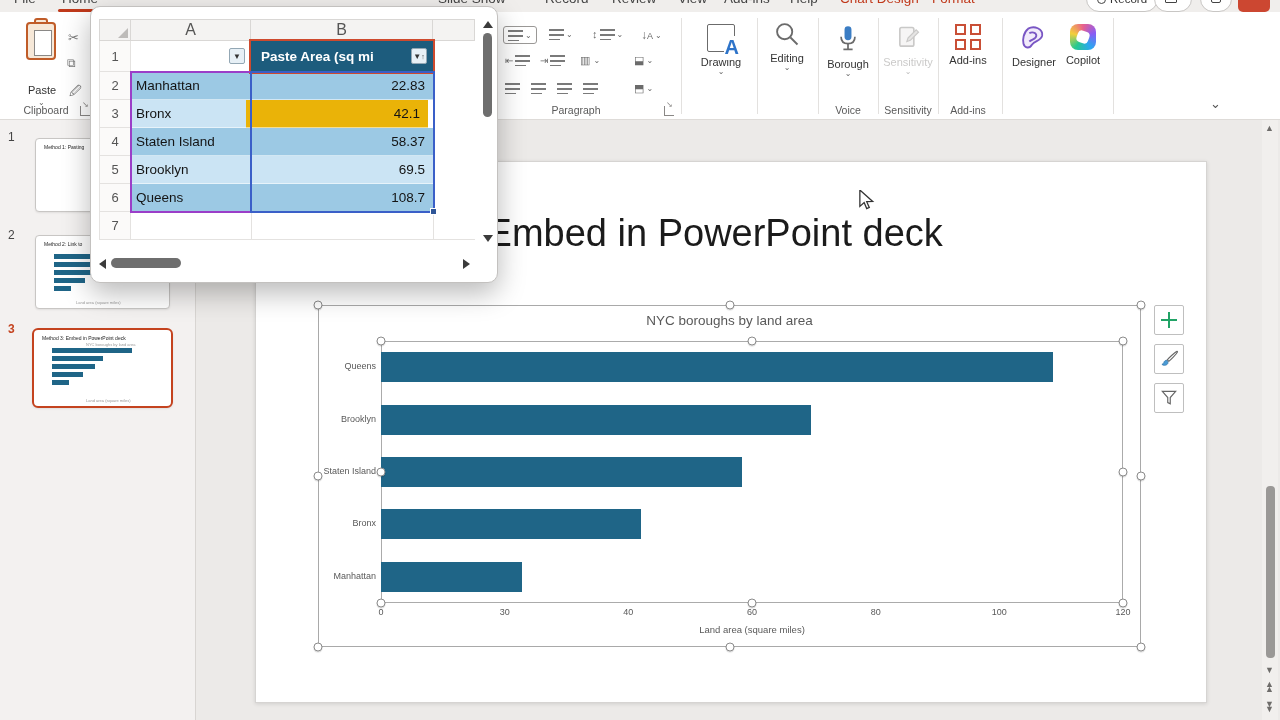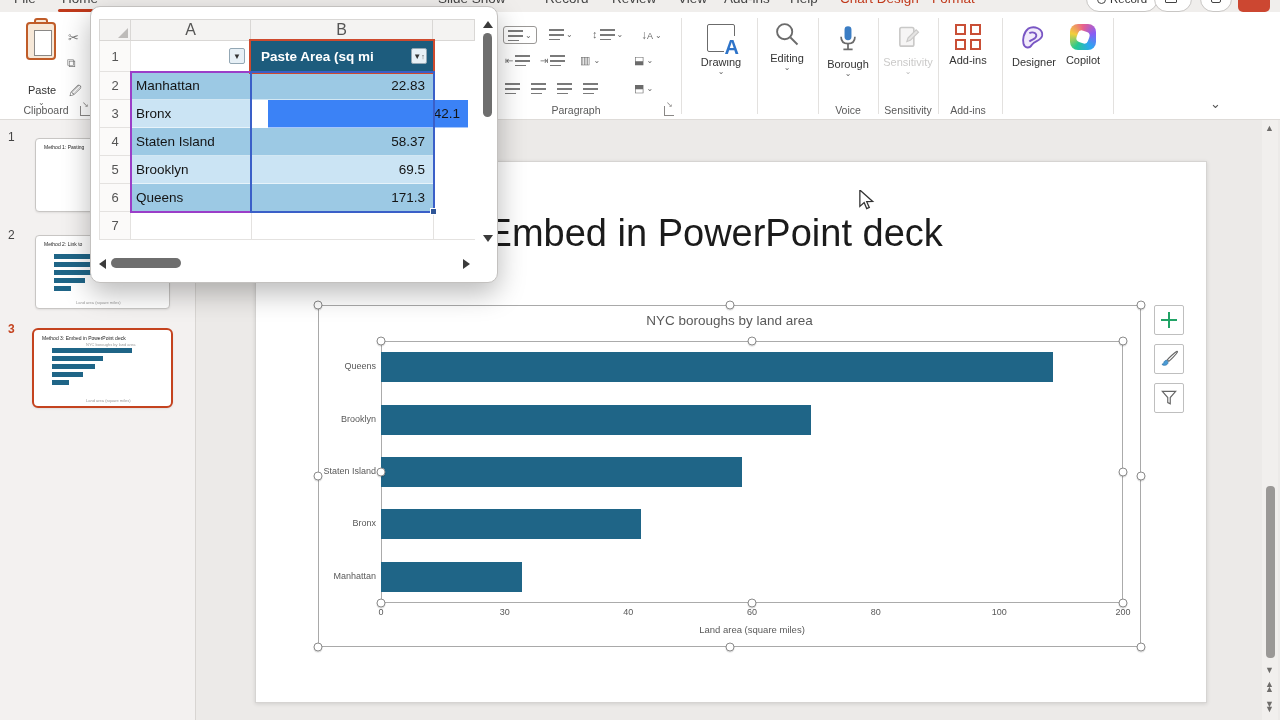--- a/index.html
+++ b/index.html
@@ -339,21 +339,21 @@
         <div class="cat-label" style="left: 0px; top: 213.4px;">Bronx</div>
         <div class="cat-label" style="left: 0px; top: 265.8px;">Manhattan</div>
       </div>
     <div id="ticks">
         <div class="tick-label" style="left: 63px;">0</div>
         <div class="tick-label" style="left: 186.667px;">30</div>
         <div class="tick-label" style="left: 310.333px;">40</div>
         <div class="tick-label" style="left: 434px;">60</div>
         <div class="tick-label" style="left: 557.667px;">80</div>
         <div class="tick-label" style="left: 681.333px;">100</div>
-        <div class="tick-label" style="left: 805px;">200</div>
+        <div class="tick-label" style="left: 805px;">120</div>
       </div>
     <div class="x-title">Land area (square miles)</div>
     <div id="handles">
         <div class="handle" style="left: 0px; top: 0px;"></div>
         <div class="handle" style="left: 411.5px; top: 0px;"></div>
         <div class="handle" style="left: 823px; top: 0px;"></div>
         <div class="handle" style="left: 0px; top: 171px;"></div>
         <div class="handle" style="left: 823px; top: 171px;"></div>
         <div class="handle" style="left: 0px; top: 342px;"></div>
         <div class="handle" style="left: 411.5px; top: 342px;"></div>
@@ -404,27 +404,27 @@
     <div class="fbox" style="left:138px;top:41px">▼</div>
     <div class="hcell" style="left:160px;top:34px;width:182px;height:31px;padding-left:10px">
         <span>Paste Area (sq mi</span>
       </div>
     <div class="fbox" style="left:320px;top:41px">▼<span style="font-size:7px">↑</span></div>
 
     <div id="xl-rows">
         <div class="dcell" style="left: 40px; top: 65px; width: 120px; height: 28px; background: rgb(156, 201, 228); padding-left: 5px;">Manhattan</div>
         <div class="dcell" style="left: 160px; top: 65px; width: 182px; height: 28px; background: rgb(156, 201, 228); justify-content: flex-end; padding-right: 8px;">22.83</div>
         <div class="dcell" style="left: 40px; top: 93px; width: 120px; height: 28px; background: rgb(203, 228, 244); padding-left: 5px;">Bronx</div>
-        <div class="dcell" style="left: 177px; top: 93px; width: 200px; height: 28px; background: #3b82f6; justify-content: flex-end; padding-right: 8px;">42.1</div>
+        <div class="dcell" style="left: 155px; top: 93px; width: 182px; height: 28px; background: #eab308; justify-content: flex-end; padding-right: 8px;">42.1</div>
         <div class="dcell" style="left: 40px; top: 121px; width: 120px; height: 28px; background: rgb(156, 201, 228); padding-left: 5px;">Staten Island</div>
         <div class="dcell" style="left: 160px; top: 121px; width: 182px; height: 28px; background: rgb(156, 201, 228); justify-content: flex-end; padding-right: 8px;">58.37</div>
         <div class="dcell" style="left: 40px; top: 149px; width: 120px; height: 28px; background: rgb(203, 228, 244); padding-left: 5px;">Brooklyn</div>
         <div class="dcell" style="left: 160px; top: 149px; width: 182px; height: 28px; background: rgb(203, 228, 244); justify-content: flex-end; padding-right: 8px;">69.5</div>
         <div class="dcell" style="left: 40px; top: 177px; width: 120px; height: 28px; background: rgb(156, 201, 228); padding-left: 5px;">Queens</div>
-        <div class="dcell" style="left: 160px; top: 177px; width: 182px; height: 28px; background: rgb(156, 201, 228); justify-content: flex-end; padding-right: 8px;">171.3</div>
+        <div class="dcell" style="left: 160px; top: 177px; width: 182px; height: 28px; background: rgb(156, 201, 228); justify-content: flex-end; padding-right: 8px;">108.7</div>
       </div>
 
     <div style="position:absolute;left:40px;top:205px;width:344px;height:28px;border-bottom:1px solid #E4E2E0"></div>
     <div style="position:absolute;left:160px;top:205px;width:1px;height:28px;background:#E4E2E0"></div>
     <div style="position:absolute;left:342px;top:65px;width:1px;height:168px;background:#E4E2E0"></div>
 
     <div class="range" style="left:158px;top:32px;width:186px;height:35px;border:2px solid #CE4A2E"></div>
     <div class="range" style="left:39px;top:64px;width:122px;height:142px;border:2px solid #9B3EC8"></div>
     <div class="range" style="left:159px;top:64px;width:185px;height:142px;border:2px solid #3A5FC8"></div>
     <div class="fill-handle" style="left:339px;top:201px"></div>

